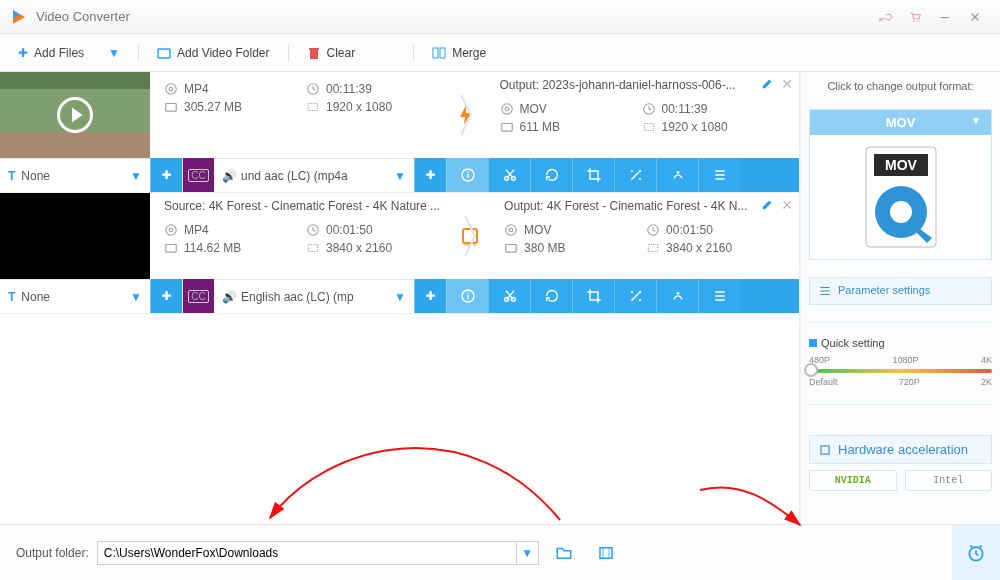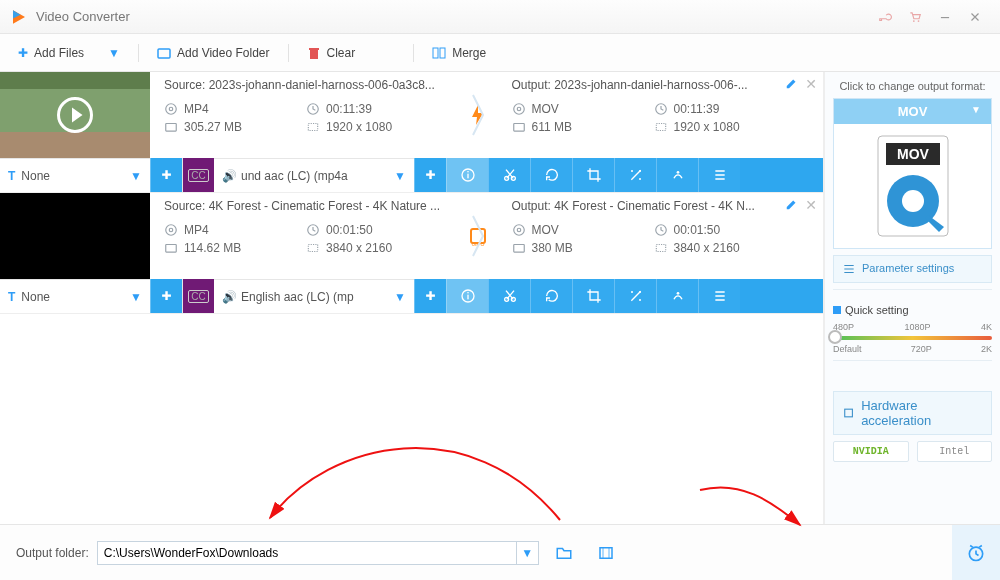--- a/index.html
+++ b/index.html
@@ -45,26 +45,26 @@
   .tb-blue { color:#2e9df7; }
   .caret { margin-left:18px; color:#2e9df7; }
 
   
   .main {
     display:flex;
     height: calc(100% - 34px - 38px - 56px);
   }
   .list { flex:1; overflow:hidden; border-right:1px solid #eee; }
   .side {
-    width: 176px;
+    width: 200px;
     background:#fafcfe;
     padding:8px;
     display:flex;
     flex-direction:column;
-    gap:6px;
+    gap:17px;
     border-left:1px solid #eee;
     font-size:11px;
   }
 
   
   .item {
     display:flex;
     flex-direction:column;
     border-bottom:1px solid #eee;
   }
@@ -355,21 +355,20 @@
 
     <div class="item">
       <div class="row1">
         <div class="thumb thumb1">
           <svg class="playicon" viewBox="0 0 24 24">
               <circle cx="12" cy="12" r="11" fill="none" stroke="#fff" stroke-width="2"></circle>
               <path d="M10 7l7 5-7 5z" fill="#fff"></path>
             </svg>
         </div>
         <div class="infocol">
-          <div class="src-title">Source: 2023s-johann-daniel-harnoss-006-0a3c8...</div>
           <div class="metarow">
             <div class="meta">
                 <svg viewBox="0 0 24 24">
                   <circle cx="12" cy="12" r="9" fill="none" stroke="currentColor" stroke-width="2"></circle>
                   <circle cx="12" cy="12" r="3" fill="none" stroke="currentColor" stroke-width="2"></circle>
                 </svg>
                 <span>MP4</span>
               </div>
             <div class="meta">
                 <svg viewBox="0 0 24 24">

